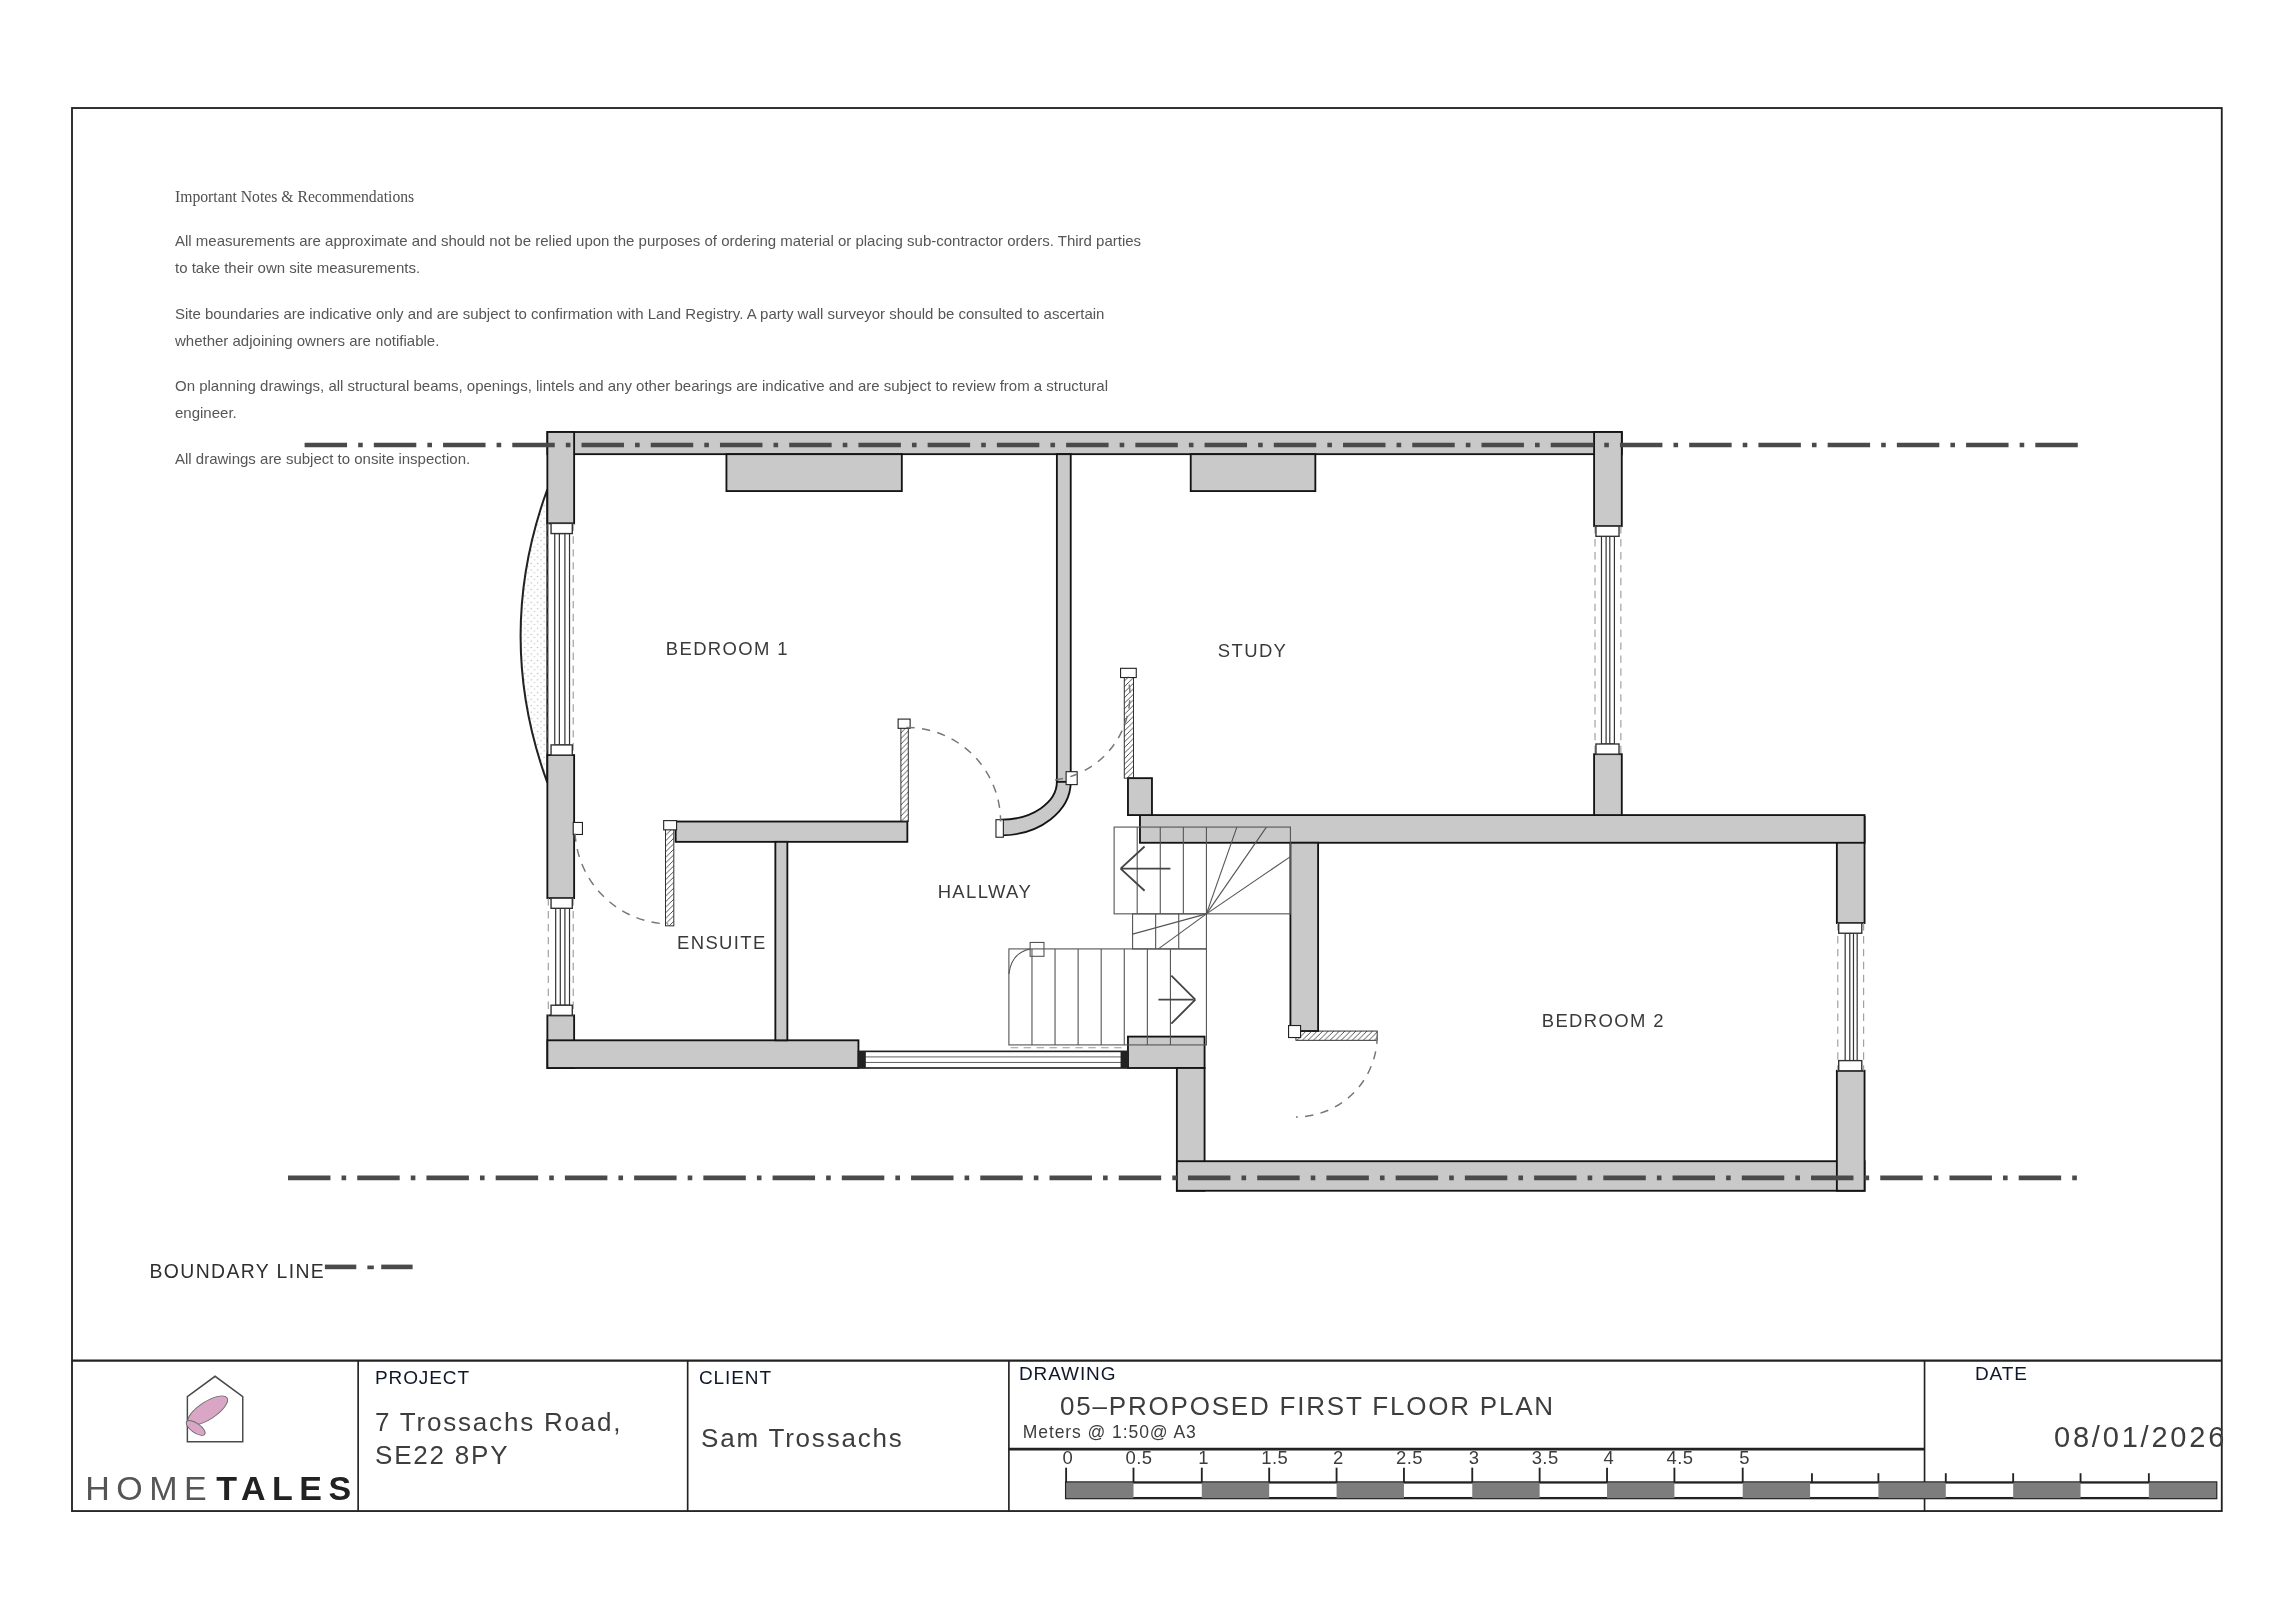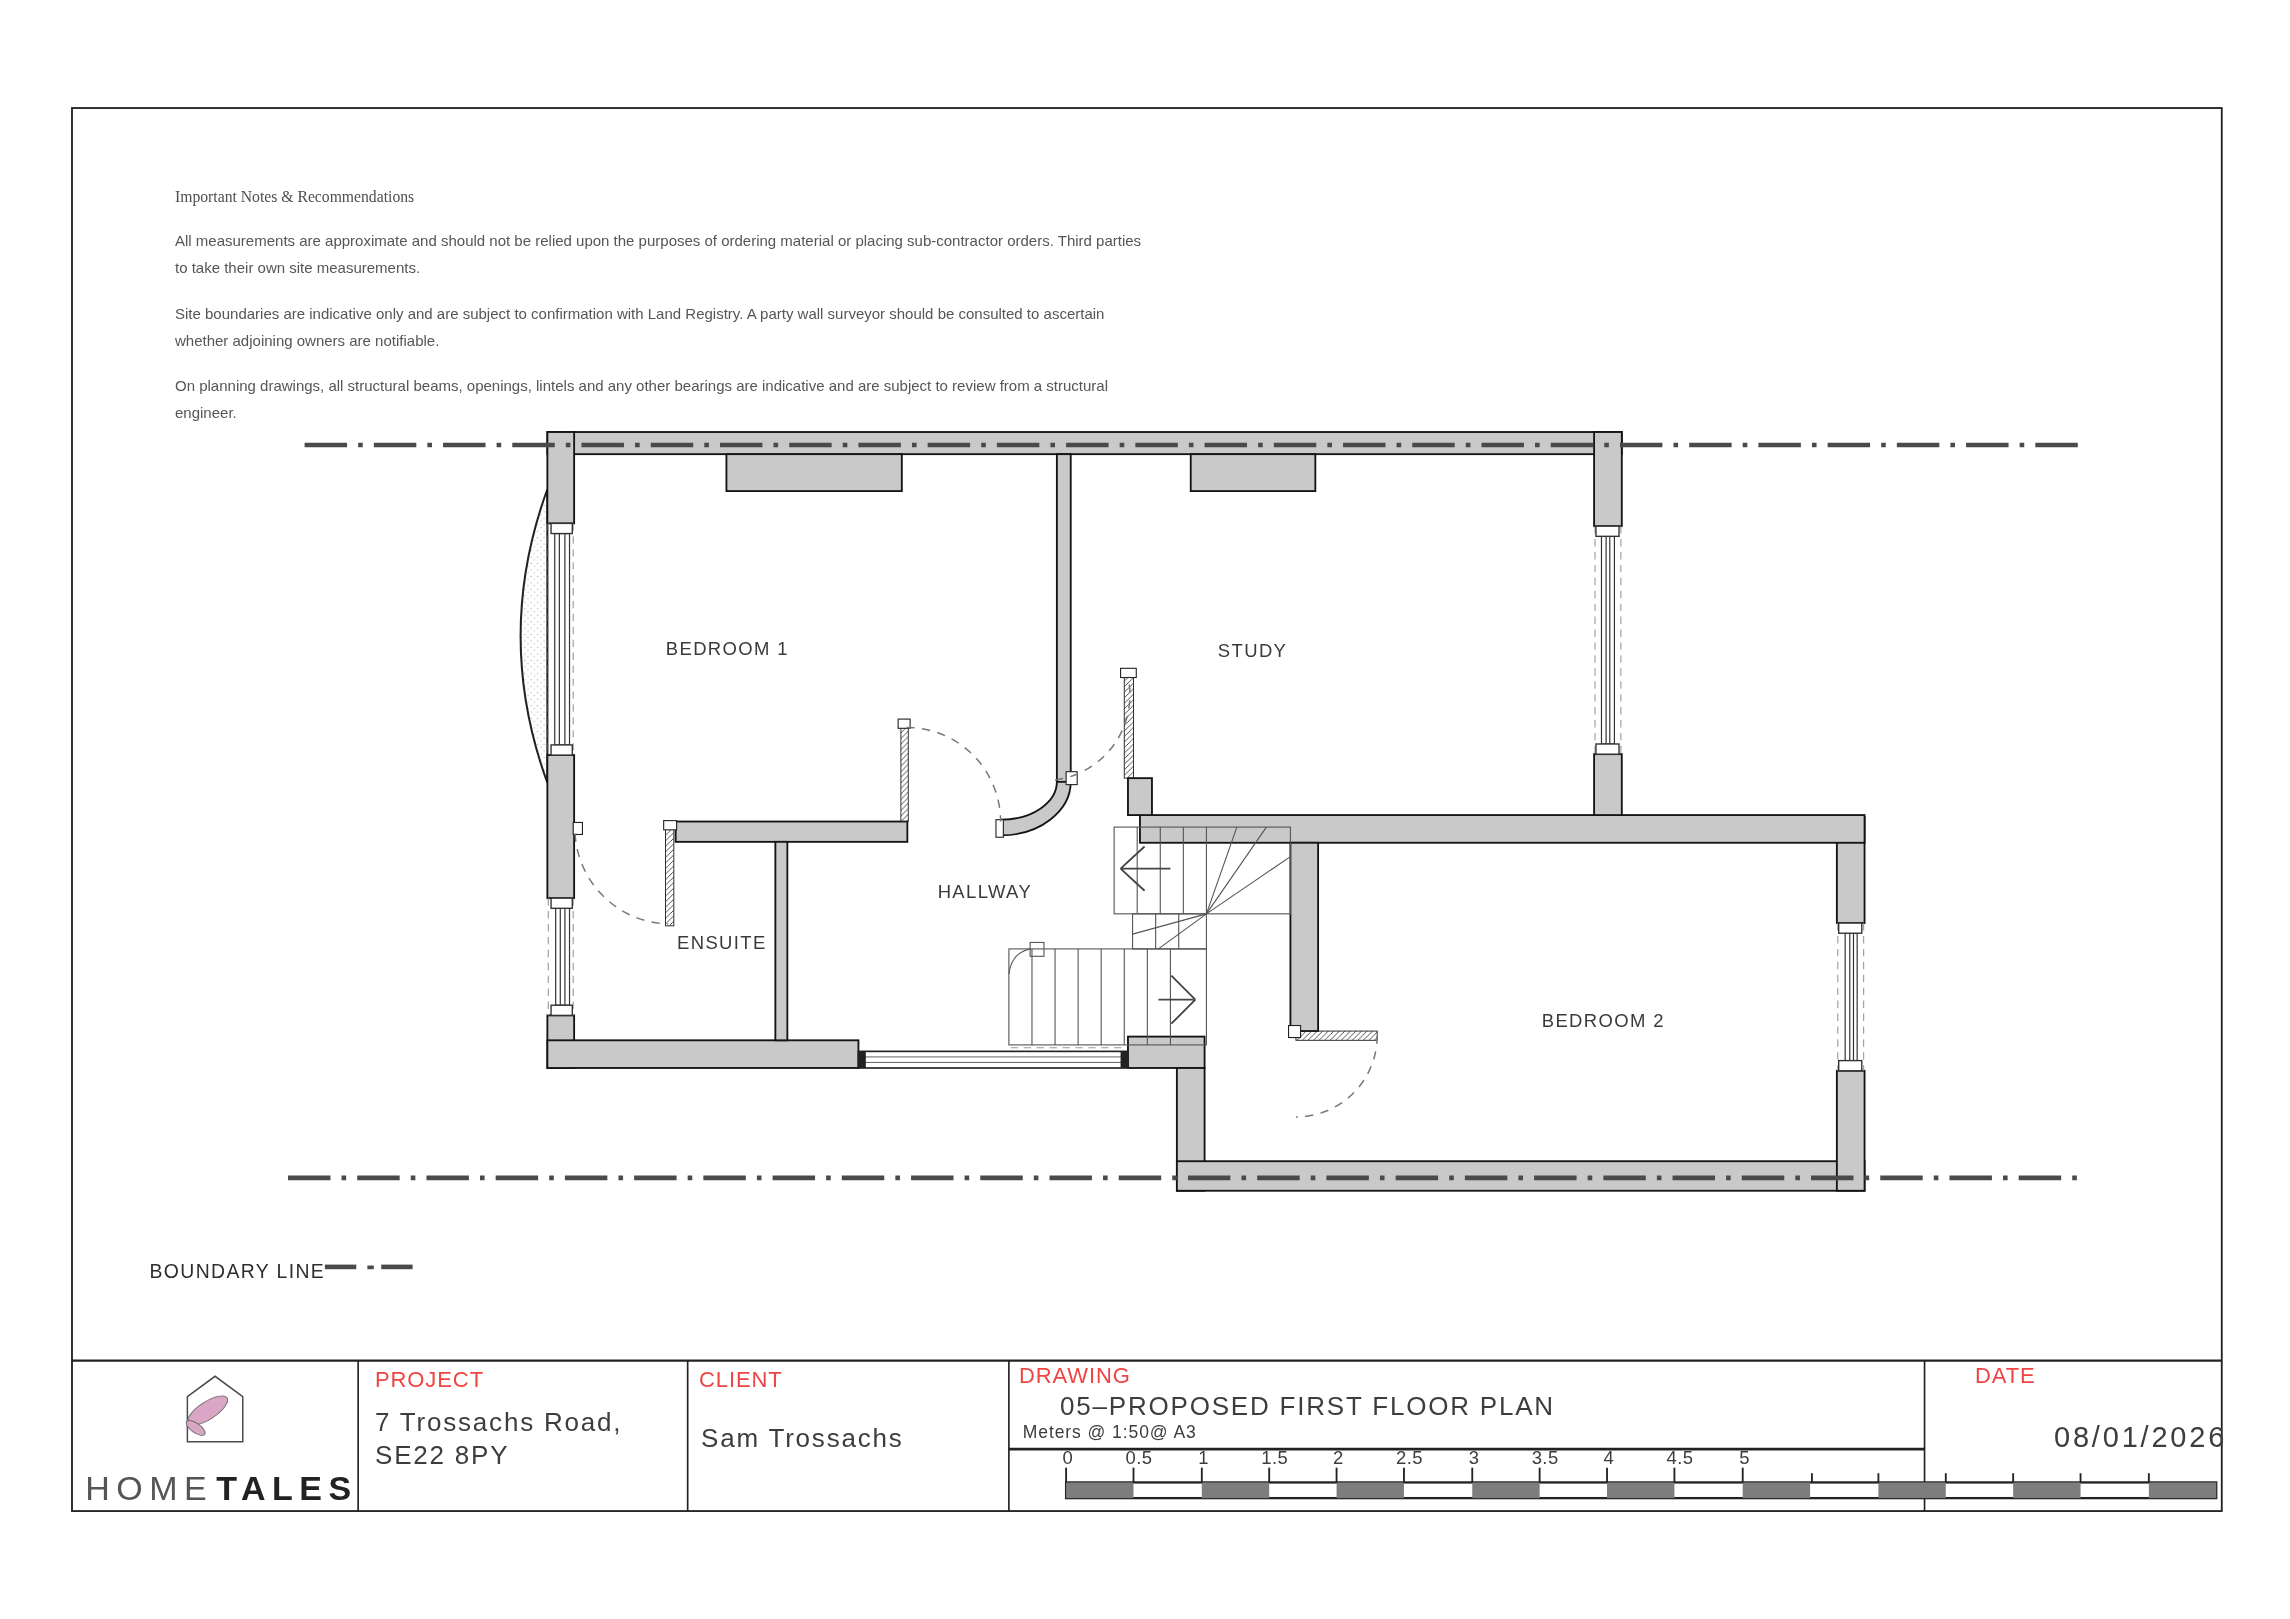--- a/index.html
+++ b/index.html
@@ -7,21 +7,21 @@
   #sheet{position:absolute;left:0;top:0;width:2291px;height:1620px;}
   svg{position:absolute;left:0;top:0;}
   .plan-label{font-family:"Liberation Sans",sans-serif;font-size:20px;letter-spacing:1.5px;fill:#3a3a3a;}
   .scale-label{font-family:"Liberation Sans",sans-serif;font-size:20px;letter-spacing:0.5px;fill:#3c3c3c;}
   .meters-caption{font-family:"Liberation Sans",sans-serif;font-size:19px;letter-spacing:1px;fill:#3c3c3c;}
   
   .notes{position:absolute;left:175px;top:188px;width:1061px;color:#565656;}
   .notes h1{font-size:15.7px;font-weight:400;color:#4f4f4f;margin:0 0 21px 0;font-family:Liberation Serif, serif;}
   .notes p{font-size:15px;line-height:27px;margin:0 0 18.5px 0;white-space:pre-line;max-width:1043px;}
   
-  .tb-label{position:absolute;font-size:22px;letter-spacing:0.9px;color:#ef4444;}
+  .tb-label{position:absolute;font-size:19px;letter-spacing:0.9px;color:#0f172a;}
   .tb-value{position:absolute;color:#3d3d3d;letter-spacing:1.8px;font-weight:400;}
   .logo-text{position:absolute;left:81px;top:1469px;width:281px;text-align:center;font-size:34px;letter-spacing:6.5px;white-space:nowrap;}
   .logo-text .home{font-weight:300;color:#555;}
   .logo-text .tales{font-weight:700;color:#222;margin-left:3px;}
 </style>
 </head>
 <body>
 
 <div id="sheet">
 
@@ -261,20 +261,21 @@
 </svg>
 
 <div class="notes">
   <h1>Important Notes &amp; Recommendations</h1>
   <p>All measurements are approximate and should not be relied upon the purposes of ordering material or placing sub-contractor orders. Third parties
 to take their own site measurements.</p>
   <p>Site boundaries are indicative only and are subject to confirmation with Land Registry. A party wall surveyor should be consulted to ascertain
 whether adjoining owners are notifiable.</p>
   <p>On planning drawings, all structural beams, openings, lintels and any other bearings are indicative and are subject to review from a structural
 engineer.</p>
+  <p>All drawings are subject to onsite inspection.</p>
 </div>
 
 <div class="logo-text">
   <span class="home">HOME</span><span class="tales">TALES</span>
 </div>
 
 <div class="tb-label" style="left:375px;top:1367px;">PROJECT</div>
 <div class="tb-value" style="left:375px;top:1407px;font-size:26px;">7 Trossachs Road,</div>
 <div class="tb-value" style="left:375px;top:1440px;font-size:26px;">SE22 8PY</div>
 

